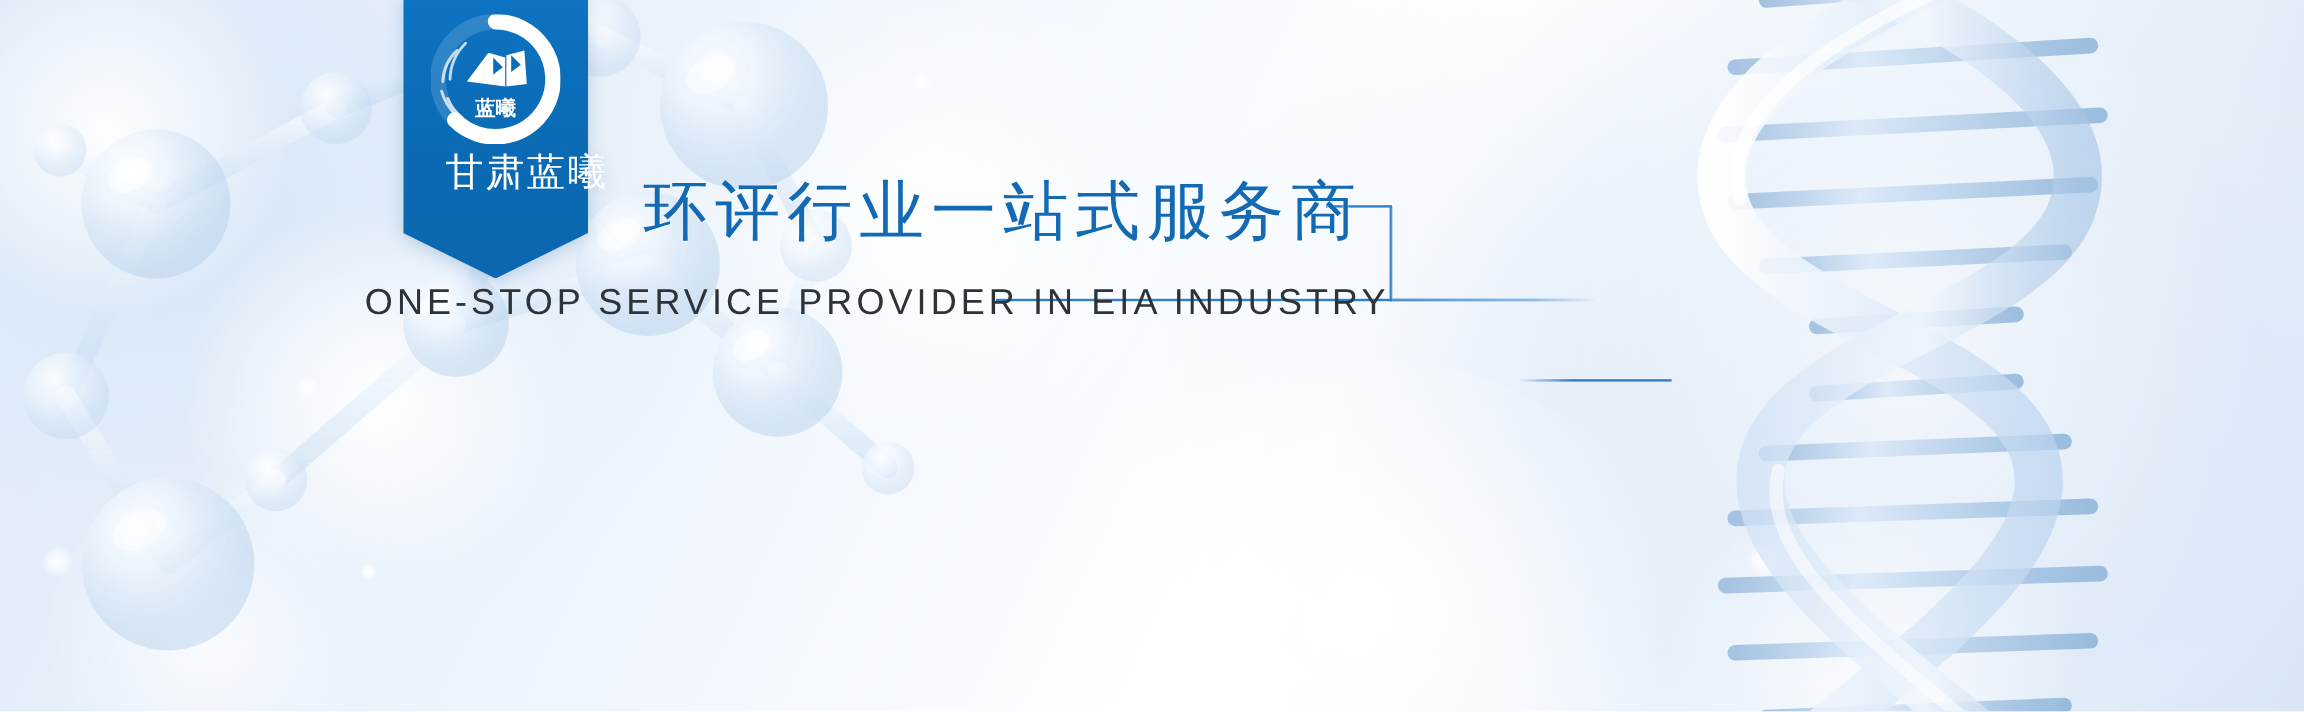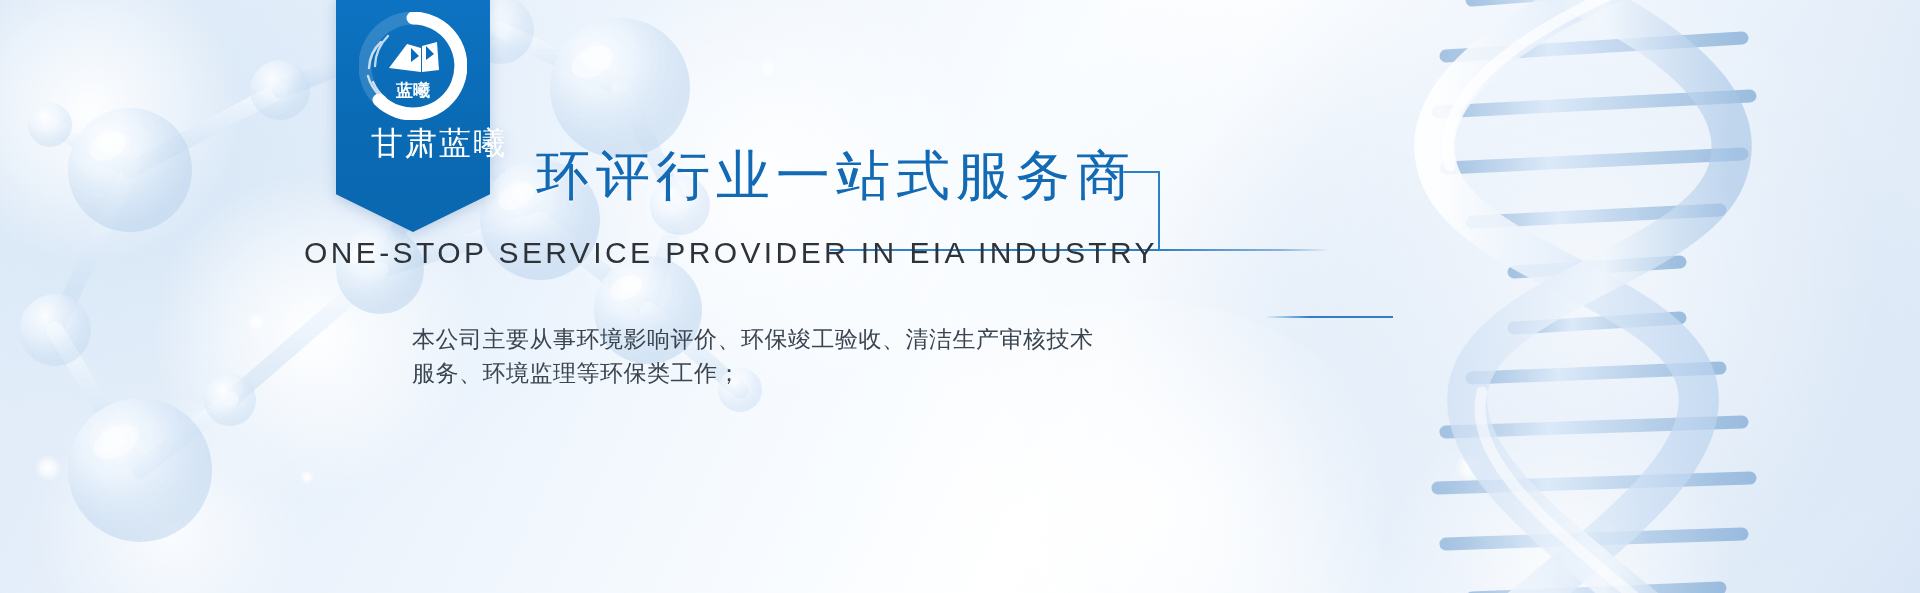--- a/index.html
+++ b/index.html
@@ -269,18 +269,14 @@
 
   <div class="rule" id="rule-h1"></div>
   <div class="rule" id="rule-h2"></div>
   <div class="rule" id="rule-v1"></div>
   <div class="rule" id="rule-h3"></div>
   <div class="rule" id="rule-h4"></div>
 
   <div id="headline">环评行业一站式服务商</div>
   <div id="subline">ONE-STOP SERVICE PROVIDER IN EIA INDUSTRY</div>
 
-  <div id="bodytext">
-    <div>本公司主要从事环境影响评价、环保竣工验收、清洁生产审核技术</div>
-    <div>服务、环境监理等环保类工作；</div>
-  </div>
 
 </div>
 
 </body></html>

